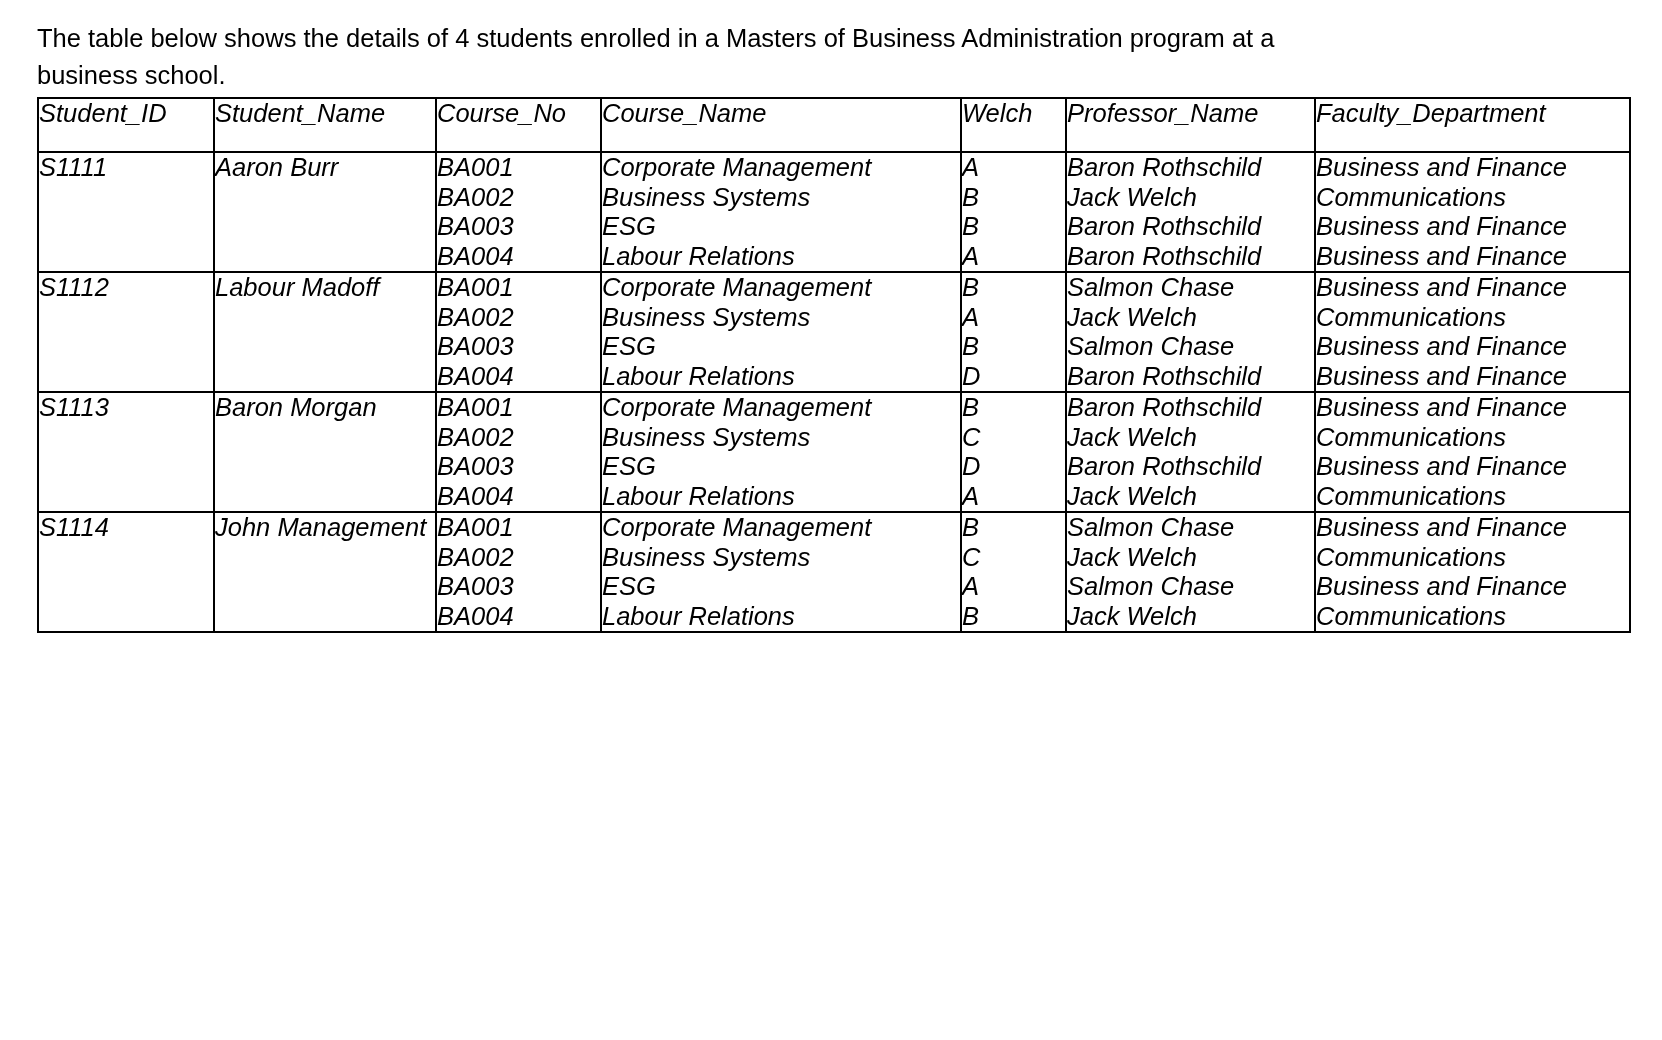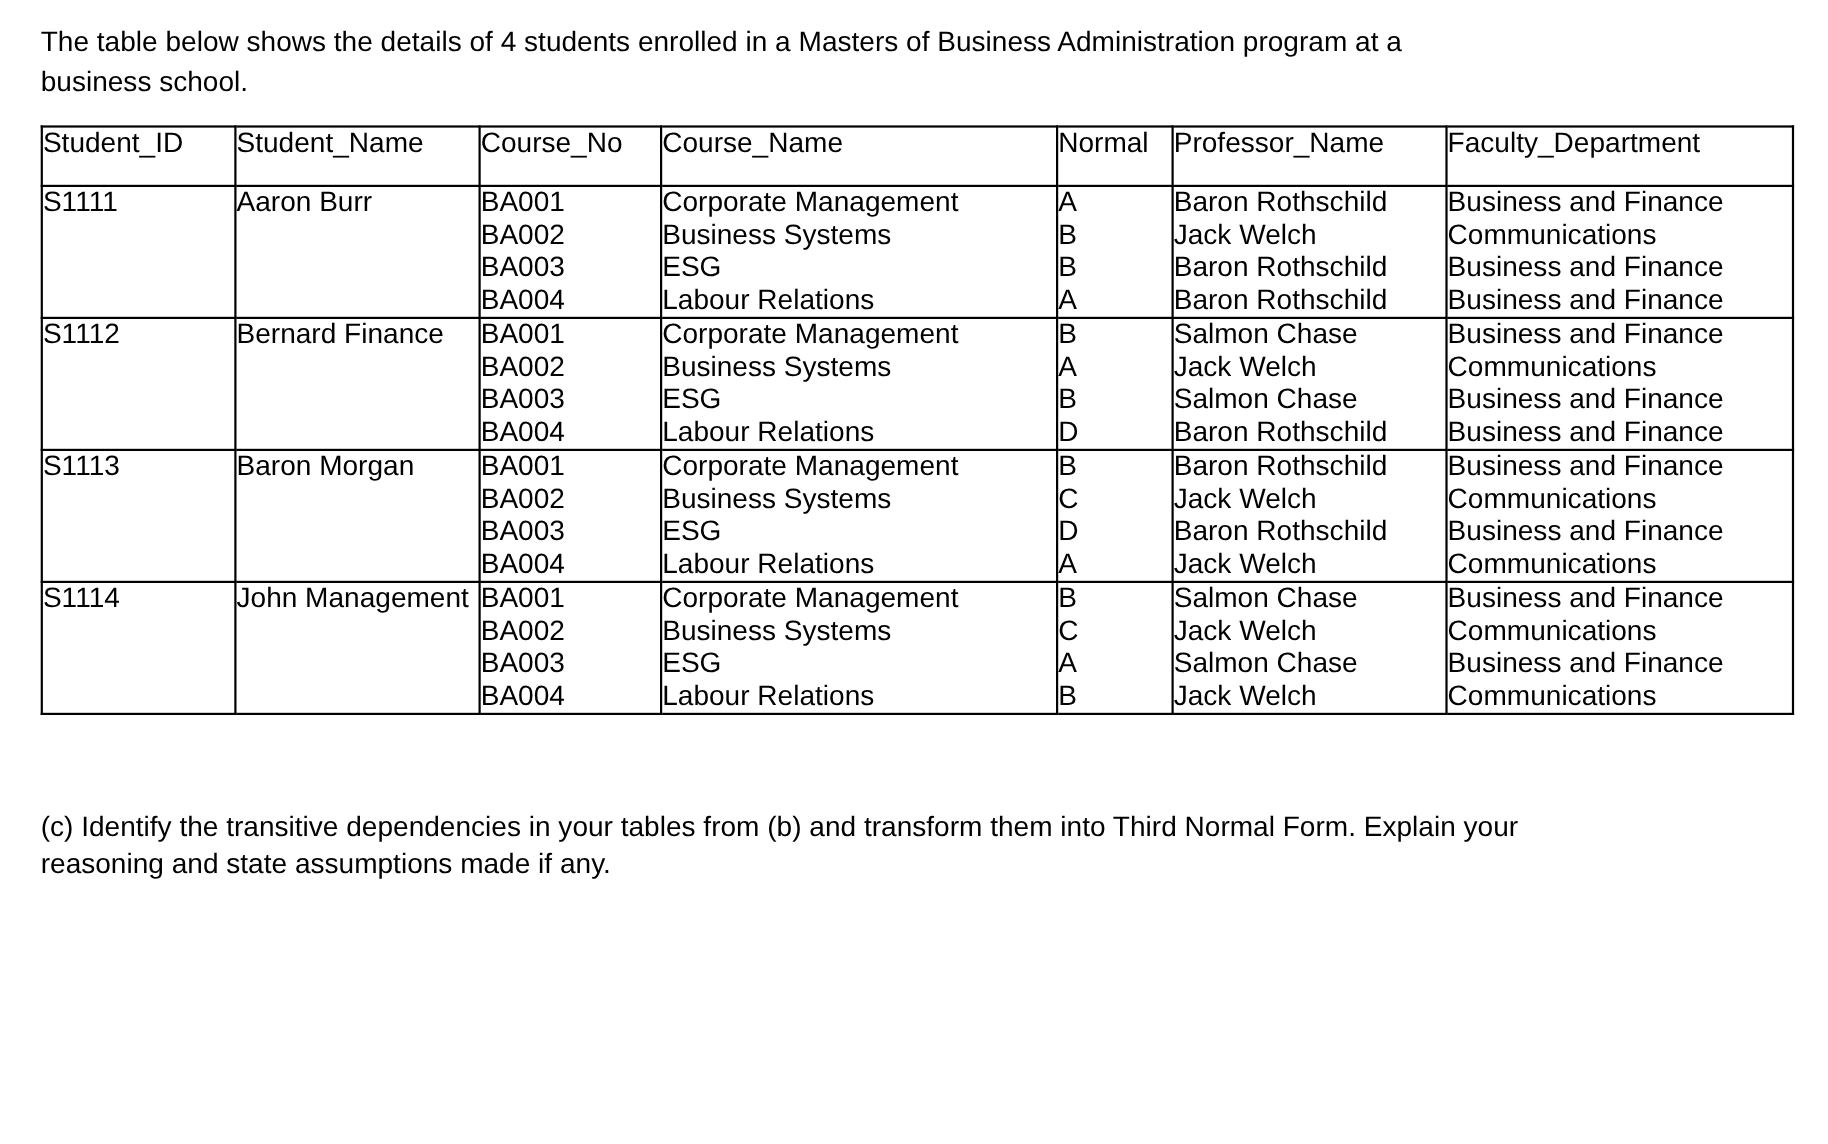--- a/index.html
+++ b/index.html
@@ -26,26 +26,27 @@
     left: 37px;
     top: 20px;
     width: 1330px;
     font-size: 25.5px;
     line-height: 37px;
     color: #000;
   }
   table.data-table {
     position: absolute;
     left: 37px;
-    top: 114px;
+    top: 97px;
     width: 1592px;
     border-collapse: collapse;
     table-layout: fixed;
     font-size: 25.5px;
     line-height: 29.5px;
+    font-style: italic;
   }
   table.data-table td,
   table.data-table th {
     border: 2px solid #000000;
     vertical-align: top;
     text-align: left;
     font-weight: normal;
     padding: 0;
   }
   th.hcell {
@@ -91,21 +92,21 @@
       <col class="col-grade">
       <col class="col-prof">
       <col class="col-fac">
     </colgroup>
     <thead>
       <tr>
         <th class="hcell">Student_ID</th>
         <th class="hcell">Student_Name</th>
         <th class="hcell">Course_No</th>
         <th class="hcell">Course_Name</th>
-        <th class="hcell">Normal</th>
+        <th class="hcell">Welch</th>
         <th class="hcell">Professor_Name</th>
         <th class="hcell">Faculty_Department</th>
       </tr>
     </thead>
     <tbody>
       <tr>
         <td class="bcell">
             <div class="lines">
               <div>S1111</div>
             </div>
@@ -157,21 +158,21 @@
           </td>
       </tr>
       <tr>
         <td class="bcell">
             <div class="lines">
               <div>S1112</div>
             </div>
           </td>
         <td class="bcell name-wrap">
             <div class="lines">
-              <div>Bernard Finance</div>
+              <div>Labour Madoff</div>
             </div>
           </td>
         <td class="bcell">
             <div class="lines">
               <div>BA001</div>
               <div>BA002</div>
               <div>BA003</div>
               <div>BA004</div>
             </div>
           </td>
@@ -309,16 +310,15 @@
               <div>Communications</div>
               <div>Business and Finance</div>
               <div>Communications</div>
             </div>
           </td>
       </tr>
     </tbody>
   </table>
 
   <div class="questions">
-    <p>(c) Identify the transitive dependencies in your tables from (b) and transform them into Third Normal Form. Explain your reasoning and state assumptions made if any.</p>
   </div>
 
 </div>
 
 </body></html>

